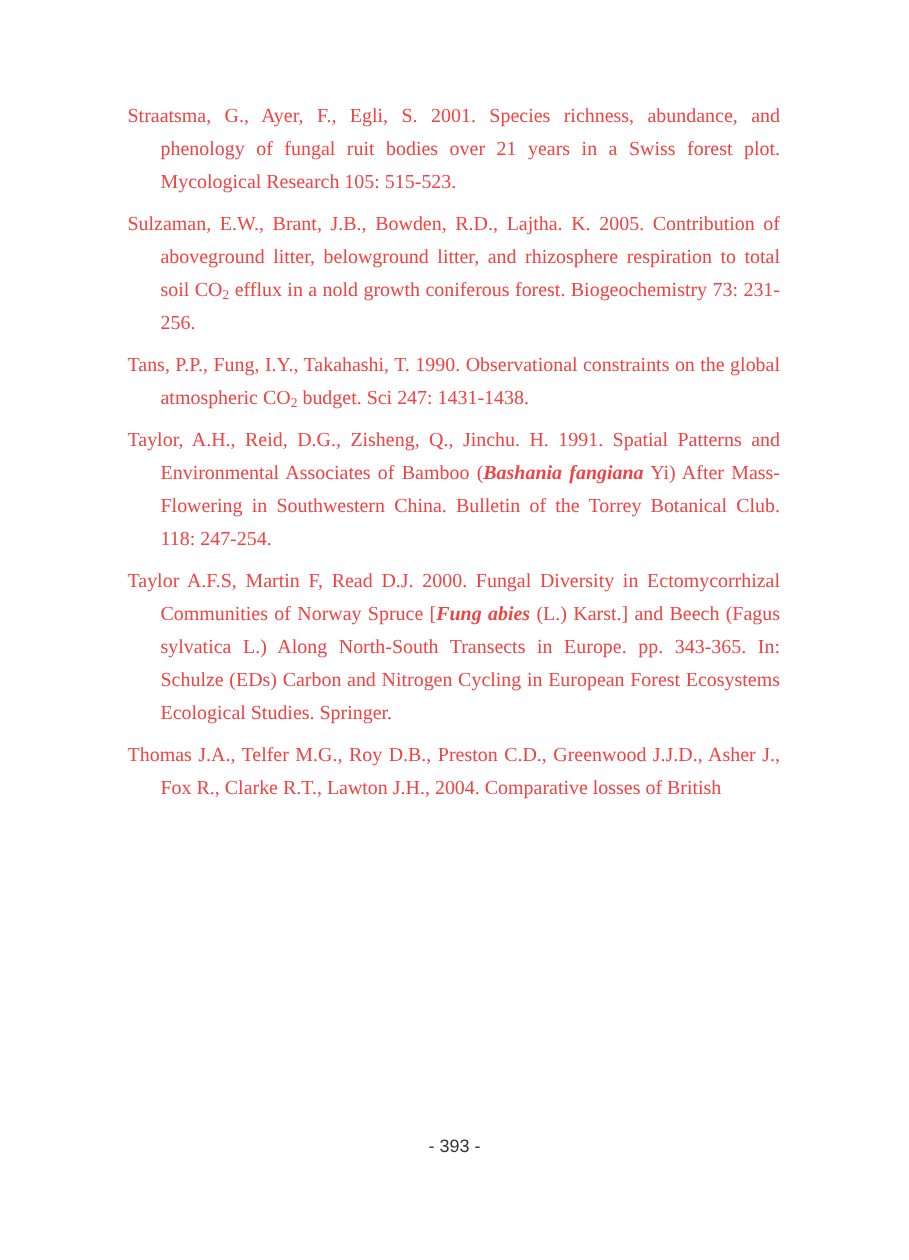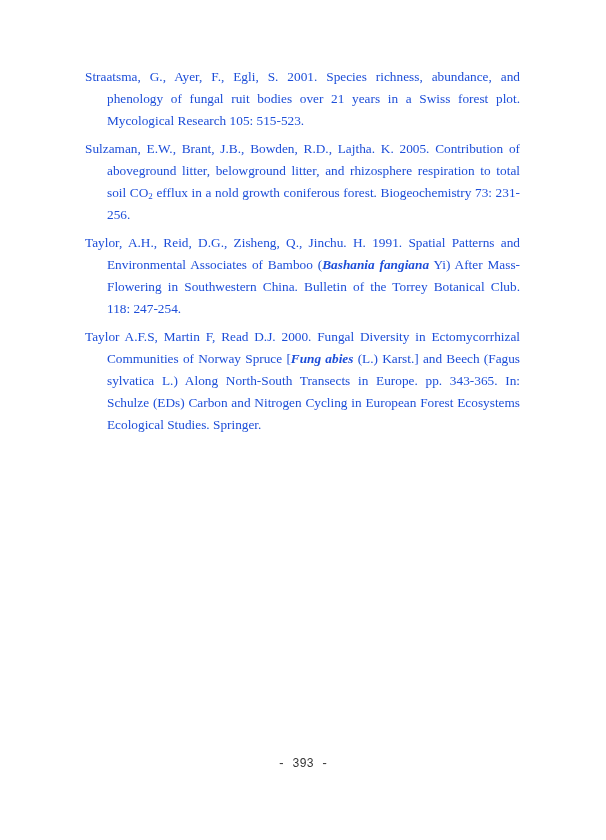--- a/index.html
+++ b/index.html
@@ -1,44 +1,46 @@
 <!DOCTYPE html>
 <html><head>
   <meta charset="utf-8">
   <style>
     html, body { margin: 0; padding: 0; background: #ffffff; }
     body { width: 606px; height: 840px; position: relative; overflow: hidden; }
     .page {
       position: absolute; left: 85px; top: 66px; width: 435px;
       font-family: "Liberation Serif", "DejaVu Serif", serif;
-      font-size: 13.3px; line-height: 22px; color: #1d4ed8;
+      font-size: 13.3px; line-height: 22px; color: #ef4444;
     }
     .ref {
       text-align: justify; text-align-last: left;
       padding-left: 22px; text-indent: -22px;
       margin: 0 0 6px 0;
     }
     .ref i { font-style: italic; font-weight: bold; }
     .sub { font-size: 9px; vertical-align: -2px; line-height: 0; }
     .pnum {
       position: absolute; left: 0; width: 606px; top: 757px; text-align: center;
-      font-family: Liberation Mono, monospace; font-size: 12px; color: #333;
+      font-family: Liberation Sans, sans-serif; font-size: 12px; color: #333;
     }
   </style>
 </head>
 <body>
 
 <div class="page">
   <p class="ref"><span>Straatsma, G., Ayer, F., Egli, S. 2001. Species richness, abundance, and phenology of fungal ruit bodies over 21 years in a Swiss forest plot. Mycological Research 105:  515-523.</span></p>
 
   <p class="ref"><span>Sulzaman, E.W., Brant, J.B., Bowden, R.D., Lajtha. K. 2005. Contribution of aboveground litter, belowground litter, and rhizosphere respiration to total soil CO</span><span class="sub">2</span><span> efflux in a nold growth coniferous forest. Biogeochemistry 73: 231-256.</span></p>
 
 
 
+  <p class="ref"><span>Tans, P.P., Fung, I.Y., Takahashi, T. 1990. Observational constraints on the global atmospheric CO</span><span class="sub">2</span><span> budget. Sci 247: 1431-1438.</span></p>
 
 
   <p class="ref"><span>Taylor, A.H., Reid, D.G., Zisheng, Q., Jinchu. H. 1991. Spatial Patterns and Environmental Associates of Bamboo (</span><i>Bashania fangiana</i><span> Yi) After Mass-Flowering in  Southwestern China. Bulletin of the Torrey Botanical Club. 118: 247-254.</span></p>
 
   <p class="ref"><span>Taylor A.F.S, Martin F, Read D.J. 2000. Fungal Diversity in Ectomycorrhizal Communities of Norway Spruce [</span><i>Fung abies</i><span> (L.) Karst.] and Beech (Fagus sylvatica L.) Along North-South Transects in Europe. pp. 343-365. In: Schulze (EDs) Carbon and Nitrogen Cycling in European Forest Ecosystems Ecological Studies. Springer.</span></p>
 
+  <p class="ref"><span>Thomas J.A., Telfer M.G., Roy D.B., Preston C.D., Greenwood J.J.D., Asher J., Fox R., Clarke R.T., Lawton J.H., 2004. Comparative losses of British</span></p>
 </div>
 
 <div class="pnum">- 393 -</div>
 
 </body></html>

